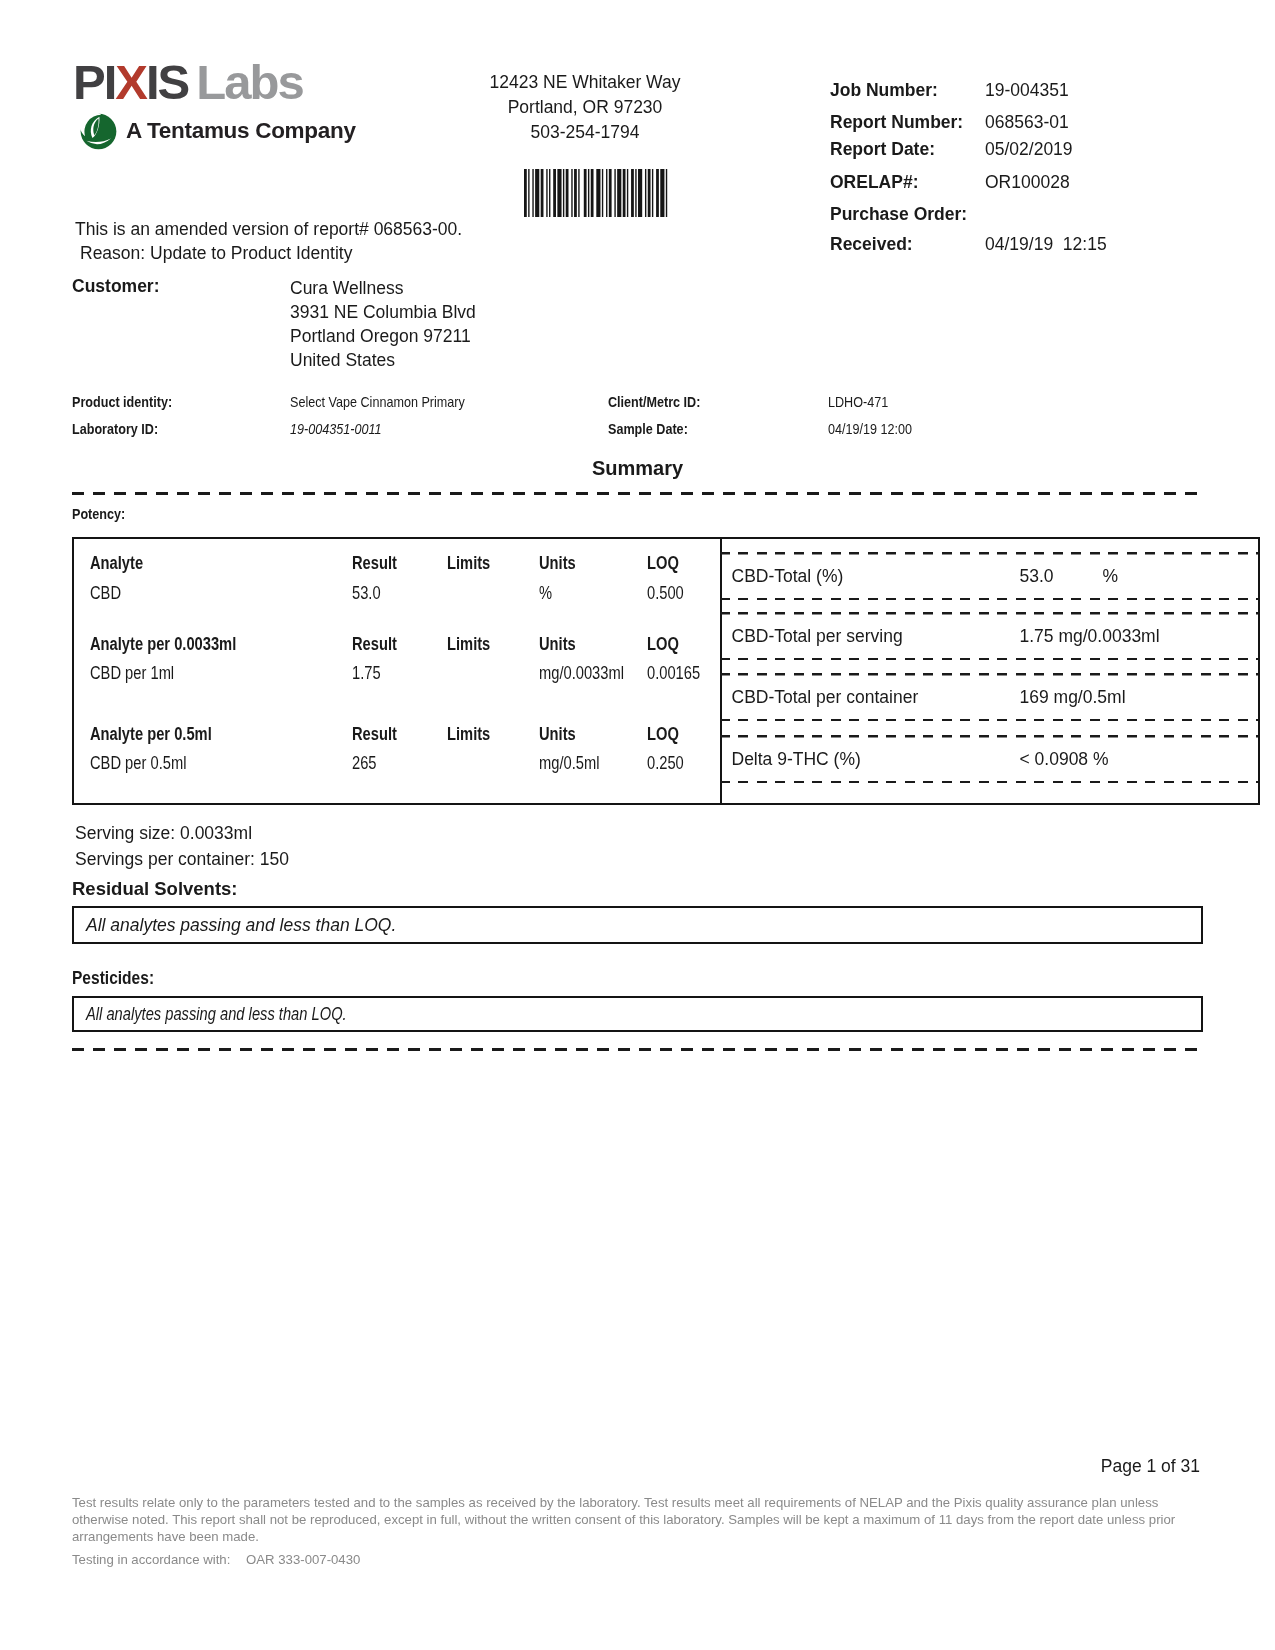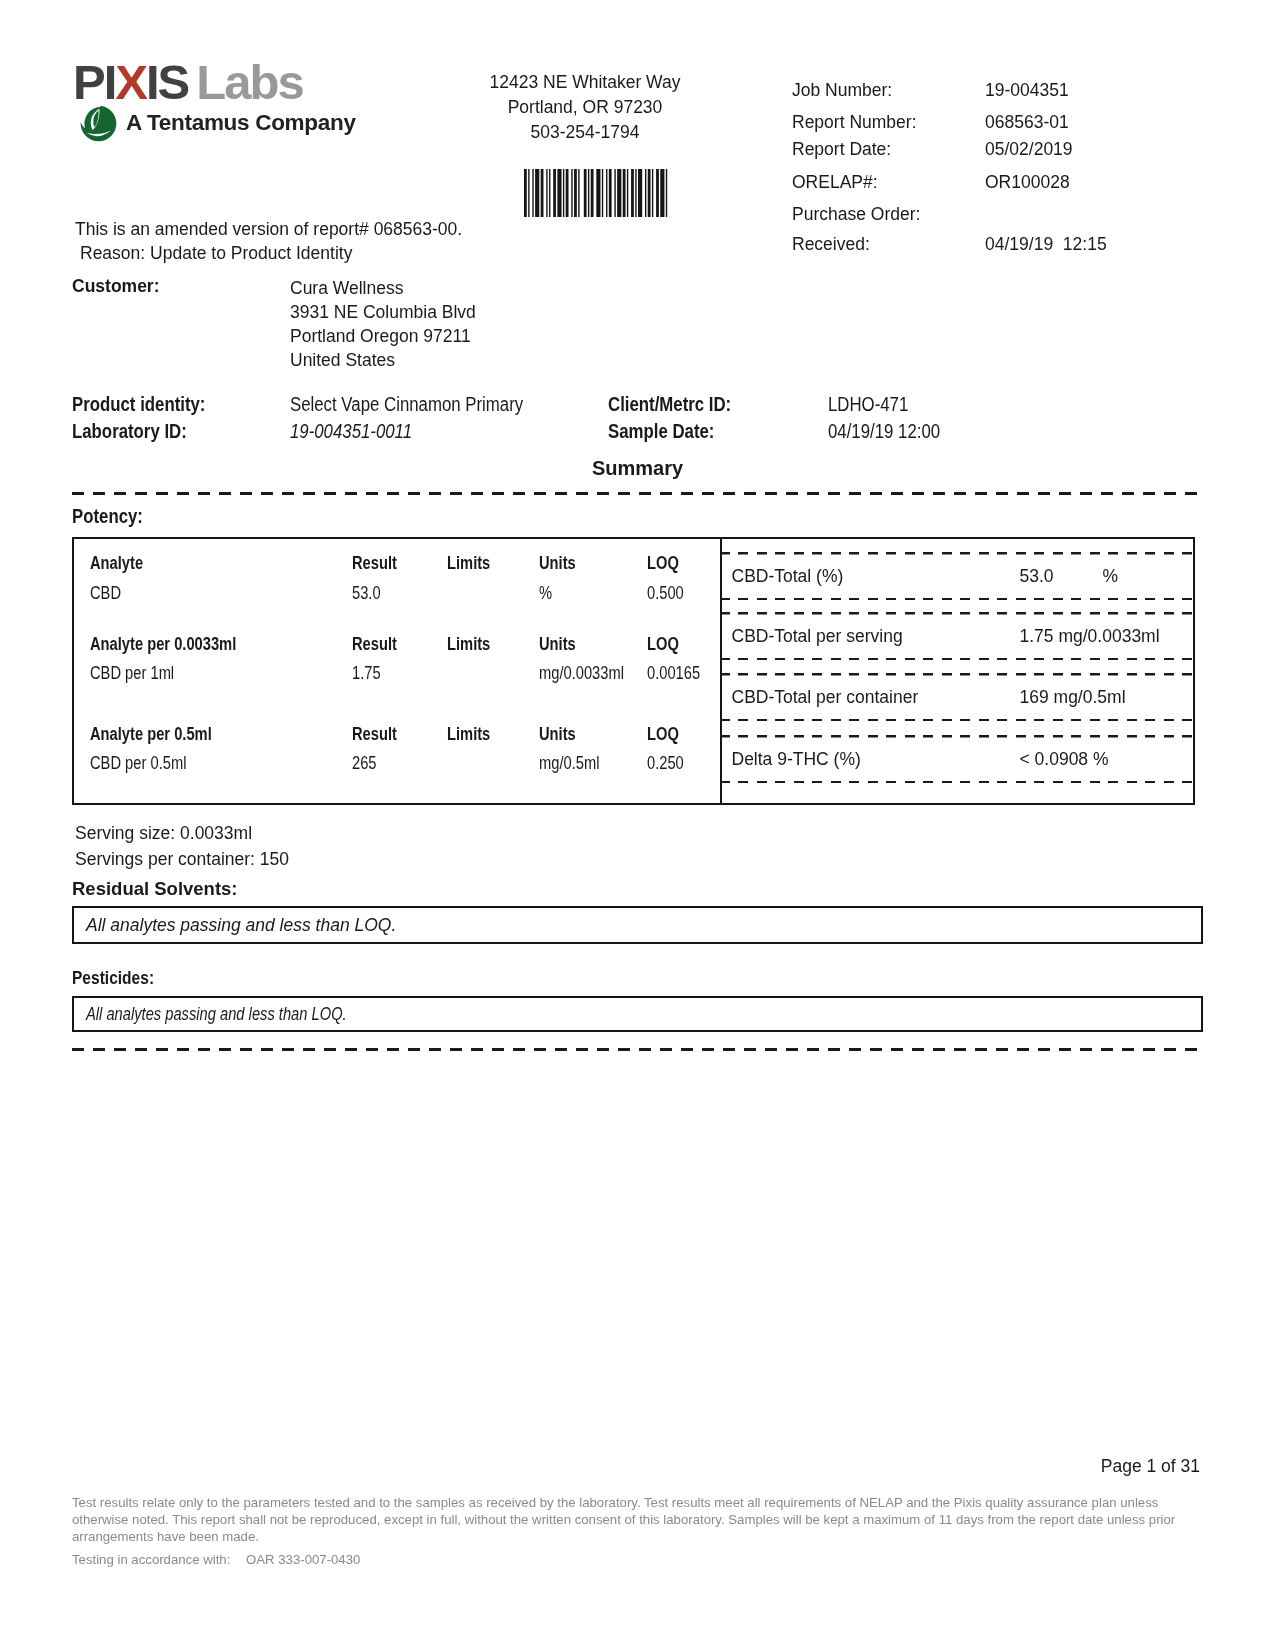--- a/index.html
+++ b/index.html
@@ -12,39 +12,39 @@
   .b { font-weight:bold; }
   .i { font-style:italic; }
   .cond { display:inline-block; transform:scaleX(0.84); transform-origin:0 50%; white-space:nowrap; }
   .val { white-space:pre; }
 
   
   .logo-text { left:73px; top:58px; font-size:49px; font-weight:bold; letter-spacing:-2px; line-height:1; }
   .logo-text .dark { color:#414042; }
   .logo-text .red  { color:#b23a2c; }
   .logo-text .gray { color:#98999b; margin-left:8px; }
-  .tagline { left:80px; top:104px; height:38px; display:flex; align-items:center;text-align:center; }
+  .tagline { left:80px; top:112px; height:38px; display:flex; align-items:center;text-align:center; }
   .tagline .txt { margin-left:9px; font-size:22.5px; font-weight:bold; color:#232022; letter-spacing:-0.3px; }
 
   
   .addr { left:420px; top:70px; width:330px; text-align:center; font-size:17.5px; line-height:25px; }
 
   
   .barcode { left:524px; top:169px; width:146px; height:48px; }
 
   
-  .info-label { left:792px; font-size:17.5px; font-weight:normal; }
+  .info-label { left:830px; font-size:17.5px; font-weight:bold; }
   .info-value { left:985px; font-size:17.5px; }
 
   
   .t17 { font-size:17.5px; }
   .cust-lines { left:290px; top:276px; font-size:17.5px; line-height:24px; }
 
   
-  .t18 { font-size:20px; }
+  .t18 { font-size:15px; }
 
   
   .summary-title { left:0; top:457px; width:1275px; text-align:center; font-size:20px; font-weight:bold; }
   .dashline { height:3px; background-image:repeating-linear-gradient(90deg,#1a1a1a 0 12px,transparent 12px 21px); }
 
   
   .pbox { border:2.5px solid #141414; box-sizing:border-box; }
   .prow { position:absolute; left:0; width:100%; height:22px; font-size:17.5px; }
   .prow span { position:absolute; top:0; }
   .c0 { left:16px; } .c1 { left:278px; } .c2 { left:373px; } .c3 { left:465px; } .c4 { left:573px; }
@@ -271,21 +271,21 @@
         </span>
       <span class="c3">
           <span class="cond">mg/0.5ml</span>
         </span>
       <span class="c4">
           <span class="cond">0.250</span>
         </span>
     </div>
   </div>
 
-  <div class="abs pbox" style="left:719.5px; top:537px; width:475px; height:268px; border-left:none;">
+  <div class="abs pbox" style="left:719.5px; top:537px; width:540px; height:268px; border-left:none;">
     <div class="trow" style="top:13px;">
       <span class="lbl">CBD-Total (%)</span>
       <span class="v">53.0</span>
       <span class="u">%</span>
     </div>
     <div class="trow" style="top:73px;">
       <span class="lbl">CBD-Total per serving</span>
       <span class="v">1.75 mg/0.0033ml</span>
     </div>
     <div class="trow" style="top:134px;">

